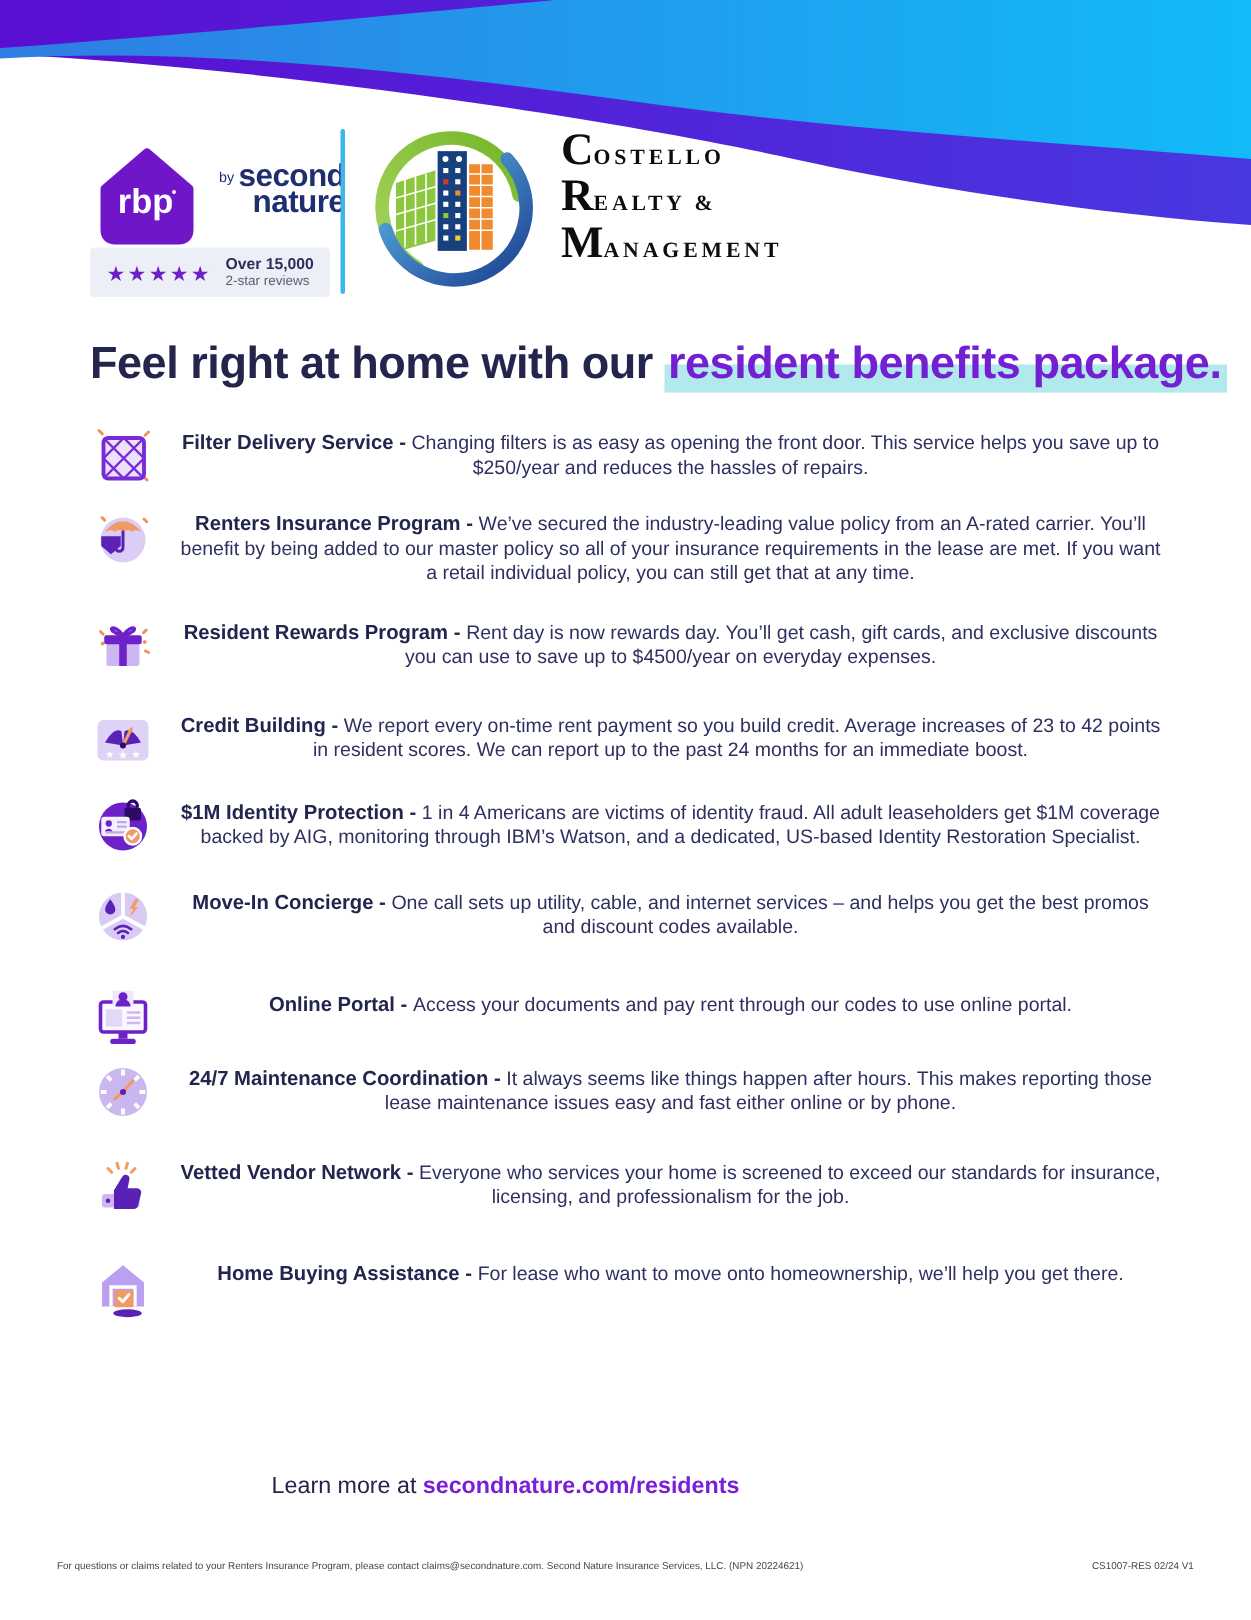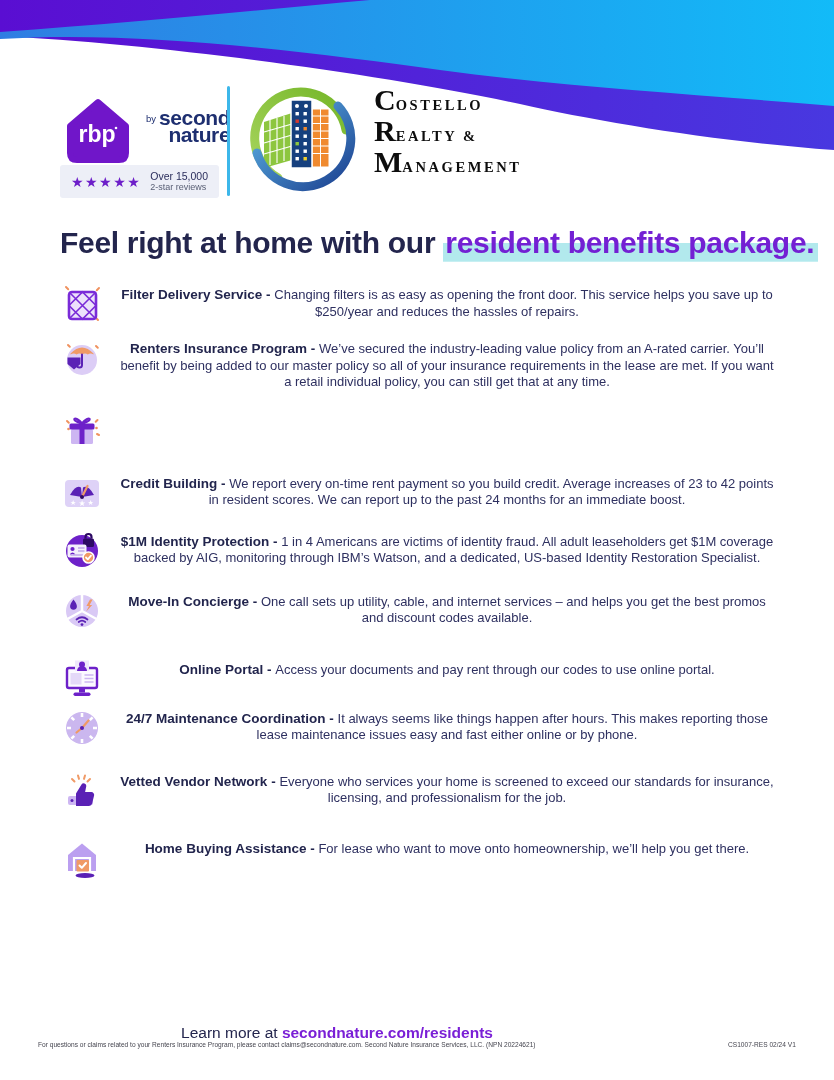--- a/index.html
+++ b/index.html
@@ -10,21 +10,21 @@
   .wave{position:absolute;top:0;left:0;width:834px;height:175px;}
 
   
   .rbp-badge{position:absolute;left:58px;top:92px;width:80px;height:80px;}
   .byline{position:absolute;left:146px;top:110px;display:flex;gap:3px;}
   .by{font-size:9.5px;color:#1e2f70;margin-top:3px;}
   .sn{font-size:21px;font-weight:bold;color:#1e2f70;line-height:16.5px;letter-spacing:-0.4px;text-align:right;}
   .reviews{position:absolute;left:60px;top:165px;display:flex;align-items:center;gap:9px;
            background:#edeff7;border-radius:3px;padding:5px 11px;}
   .stars{color:#6d1fc9;font-size:14px;letter-spacing:1.5px;line-height:14px;}
-  .rev-t1{font-size:10.5px;font-weight:normal;color:#2b2e5c;line-height:12px;}
+  .rev-t1{font-size:10.5px;font-weight:bold;color:#2b2e5c;line-height:12px;}
   .rev-t2{font-size:9px;color:#5a6076;line-height:11px;}
   .divider{position:absolute;left:227px;top:86px;width:3px;height:110px;background:#3cb7ea;border-radius:2px;}
 
   .crm-logo{position:absolute;left:236px;top:78px;width:132px;height:120px;}
   .crm-text{position:absolute;left:374px;top:86px;display:flex;flex-direction:column;gap:3px;}
   .crm-line{display:flex;align-items:baseline;color:#0d0d0d;font-family:"Liberation Serif",serif;}
   .crm-big{font-size:30px;font-weight:700;line-height:28px;}
   .crm-small{font-size:14.5px;font-weight:600;letter-spacing:2.6px;}
 
   
@@ -44,21 +44,21 @@
   .benefit:nth-child(5){margin-bottom:19px}
   .benefit:nth-child(6){margin-bottom:27px}
   .benefit:nth-child(7){margin-bottom:8px}
   .benefit:nth-child(8){margin-bottom:22px}
   .benefit:nth-child(9){margin-bottom:26px}
   .bicon{flex:0 0 44px;width:44px;height:44px;margin-top:-3px;}
   .btext{margin:2px 0 0 0;font-size:13px;line-height:16.5px;color:#2e3060;width:658px;text-align:center;}
   .btitle{font-weight:bold;font-size:13.5px;color:#22254d;}
 
   
-  .learnmore{position:absolute;left:0;top:1024px;width:674px;text-align:center;
+  .learnmore{position:absolute;left:0;top:982px;width:674px;text-align:center;
              font-size:15.5px;color:#23254d;}
   .lm-link{color:#7a1fd6;font-weight:bold;}
   .fineprint{position:absolute;left:38px;top:1041px;font-size:10px;color:#45454f;
              transform:scale(0.66);transform-origin:0 0;white-space:nowrap;}
   .doccode{position:absolute;right:38px;top:1041px;font-size:10px;color:#45454f;
            transform:scale(0.66);transform-origin:100% 0;white-space:nowrap;}
 </style>
 </head>
 <body>
 
@@ -181,20 +181,21 @@
       <div class="benefit">
         <span class="bicon"><svg viewBox="0 0 44 44" width="44" height="44">
             <path d="M7 12 l1.8 1.8 M37.5 11 l-1.8 1.8 M39 26 l-2 -1" stroke="#f0925f" stroke-width="2" stroke-linecap="round" fill="none"></path>
             <circle cx="8.5" cy="20" r="1.3" fill="#f0925f"></circle>
             <circle cx="36.5" cy="19" r="1.3" fill="#f0925f"></circle>
             <rect x="11" y="20" width="22" height="15" rx="1.5" fill="#cdb6f2"></rect>
             <rect x="9.5" y="14.5" width="25" height="6" rx="1.5" fill="#6d21c9"></rect>
             <rect x="19.5" y="14.5" width="5" height="20.5" fill="#6d21c9"></rect>
             <path d="M22 14.5 C15 5.5 9.5 11 21 14.5 M22 14.5 C29 5.5 34.5 11 23 14.5" stroke="#6d21c9" stroke-width="2.2" fill="none"></path>
           </svg></span>
+        <p class="btext"><span class="btitle">Resident Rewards Program - </span><span>Rent day is now rewards day. You’ll get cash, gift cards, and exclusive discounts you can use to save up to $4500/year on everyday expenses.</span></p>
       </div>
       <div class="benefit">
         <span class="bicon"><svg viewBox="0 0 44 44" width="44" height="44">
             <rect x="5" y="9" width="34" height="27" rx="4" fill="#ded2f7"></rect>
             <path d="M10 24 Q16 13.5 21 16.5 L22 26 Z" fill="#5a21b5"></path>
             <path d="M34 24 Q28 13.5 23 16.5 L22 26 Z" fill="#5a21b5"></path>
             <path d="M22 26 L27.5 15" stroke="#f09a66" stroke-width="2.2" stroke-linecap="round"></path>
             <circle cx="22" cy="26" r="2" fill="#2d0a63"></circle>
             <text x="10" y="34" font-size="7" fill="#ffffff" font-family="DejaVu Sans, sans-serif">★</text>
             <text x="18.5" y="35" font-size="8" fill="#ffffff" font-family="DejaVu Sans, sans-serif">★</text>

